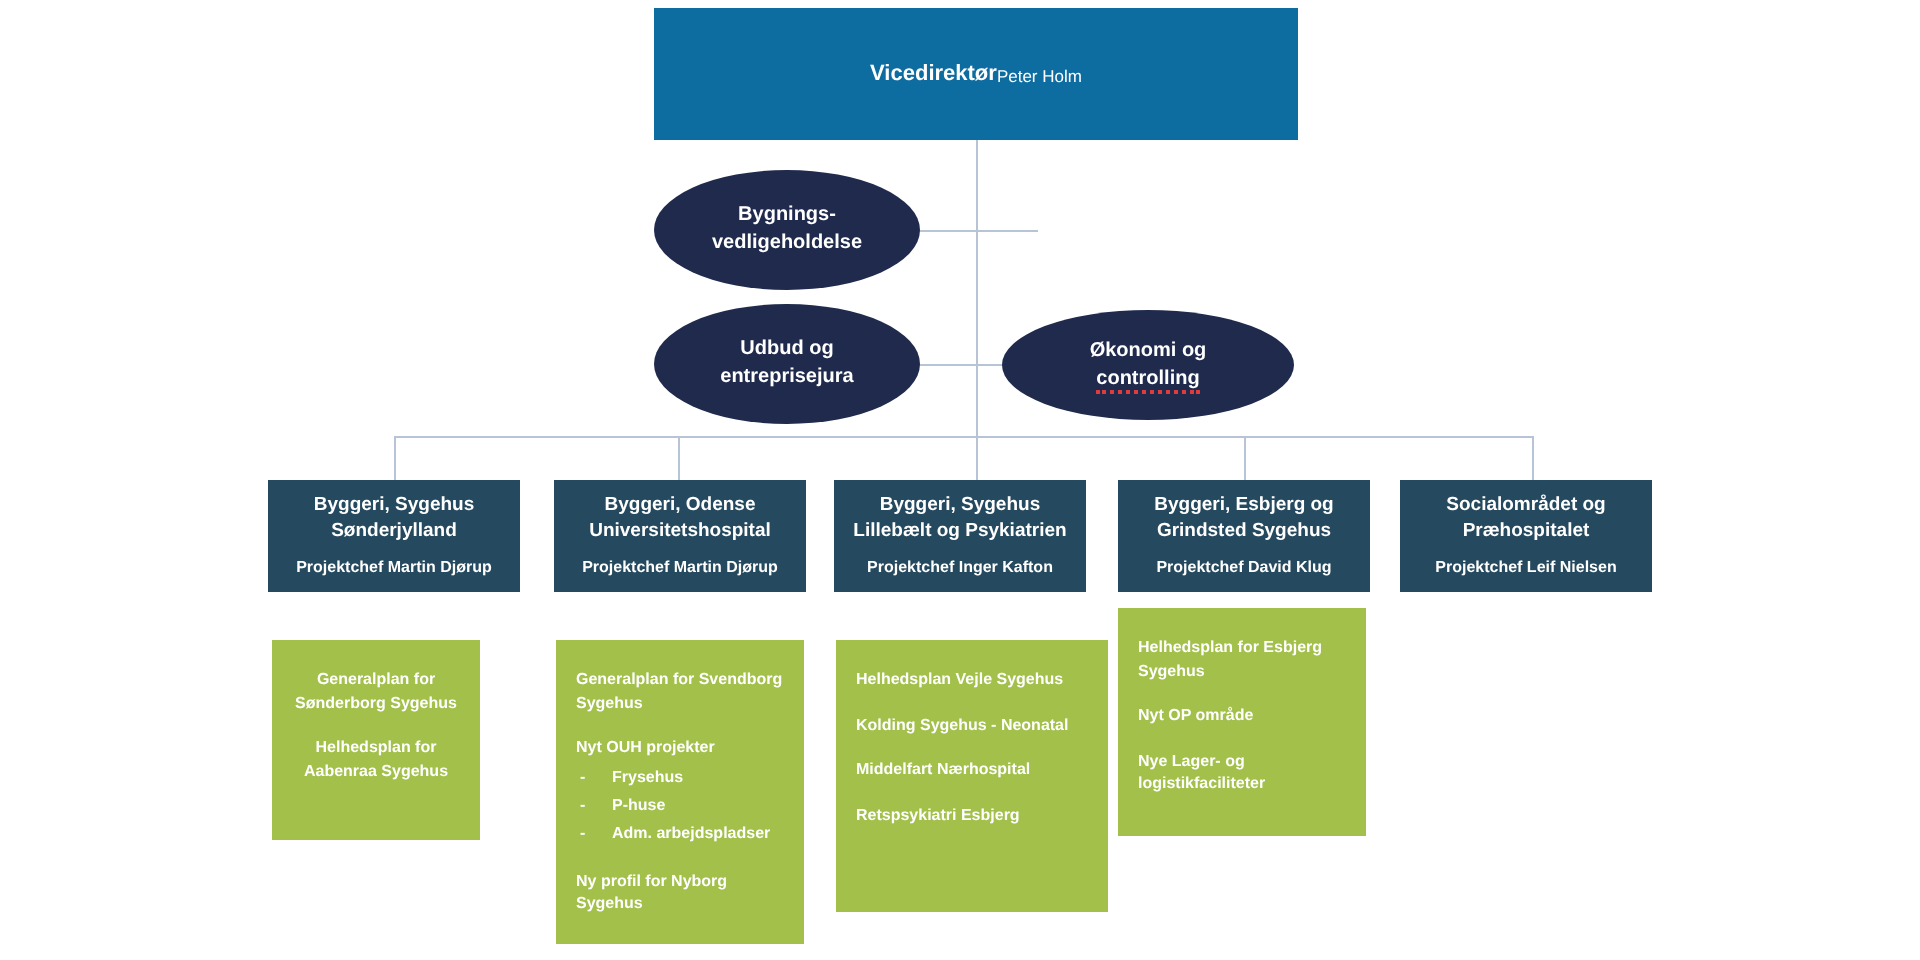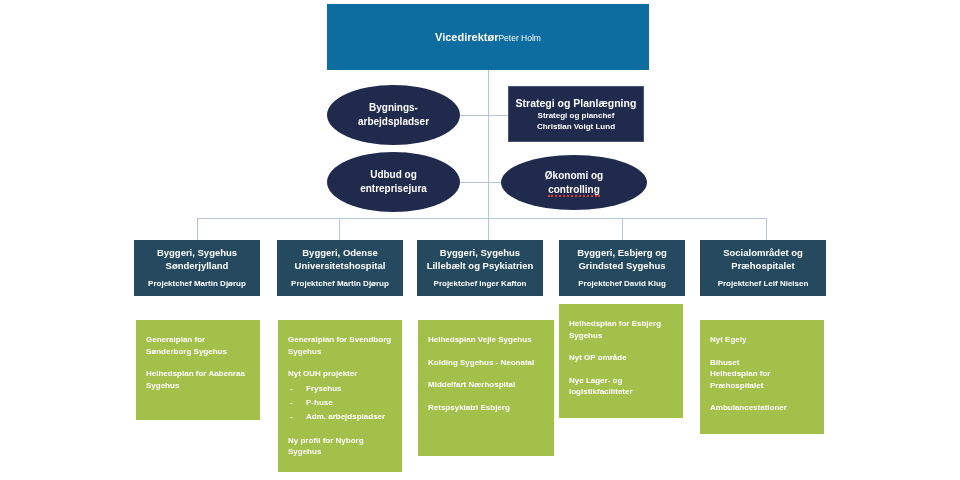--- a/index.html
+++ b/index.html
@@ -120,43 +120,38 @@
   <div class="line vline" style="left:766px;top:218px;height:22px;"></div>
 
   <div class="exec-box" style="left:327px;top:4px;width:322px;height:66px;">
     <div class="exec-title">Vicedirektør</div>
     <div class="exec-sub">Peter Holm</div>
   </div>
 
   <div class="ellipse" style="left:327px;top:85px;width:133px;height:60px;">
     <div>
       <span>Bygnings-</span><br>
-      <span>arbejdspladser</span>
+      <span>vedligeholdelse</span>
     </div>
   </div>
 
   <div class="ellipse" style="left:327px;top:152px;width:133px;height:60px;">
     <div>
       <span>Udbud og</span><br>
       <span>entreprisejura</span>
     </div>
   </div>
 
   <div class="ellipse" style="left:501px;top:155px;width:146px;height:55px;">
     <div>
       <span>Økonomi og</span><br>
       <span class="spell">controlling</span>
     </div>
   </div>
 
-  <div class="navy-box" style="left:508px;top:86px;width:134px;height:54px;">
-    <div class="t">Strategi og Planlægning</div>
-    <div class="s">Strategi og planchef</div>
-    <div class="s">Christian Voigt Lund</div>
-  </div>
 
   <div class="dept-box" style="left:134px;top:240px;width:126px;height:56px;">
     <div class="t">
       <span>Byggeri, Sygehus</span><br>
       <span>Sønderjylland</span>
     </div>
     <div class="s">Projektchef Martin Djørup</div>
   </div>
 
   <div class="dept-box" style="left:277px;top:240px;width:126px;height:56px;">
@@ -184,21 +179,21 @@
   </div>
 
   <div class="dept-box" style="left:700px;top:240px;width:126px;height:56px;">
     <div class="t">
       <span>Socialområdet og</span><br>
       <span>Præhospitalet</span>
     </div>
     <div class="s">Projektchef Leif Nielsen</div>
   </div>
 
-  <div class="green-box" style="left:136px;top:320px;width:124px;height:100px;">
+  <div class="green-box" style="left:136px;top:320px;width:104px;height:100px;text-align:center;">
     <div class="item">Generalplan for Sønderborg Sygehus</div>
     <div class="item">Helhedsplan for Aabenraa Sygehus</div>
   </div>
 
   <div class="green-box" style="left:278px;top:320px;width:124px;height:152px;">
     <div class="item">Generalplan for Svendborg Sygehus</div>
     <div class="item">
       <div>Nyt OUH projekter</div>
       <ul>
         <li><span class="dash">-</span><span>Frysehus</span></li>
@@ -215,20 +210,14 @@
     <div class="item">Middelfart Nærhospital</div>
     <div class="item">Retspsykiatri Esbjerg</div>
   </div>
 
   <div class="green-box" style="left:559px;top:304px;width:124px;height:114px;">
     <div class="item">Helhedsplan for Esbjerg Sygehus</div>
     <div class="item">Nyt OP område</div>
     <div class="item">Nye Lager- og logistikfaciliteter</div>
   </div>
 
-  <div class="green-box" style="left:700px;top:320px;width:124px;height:114px;">
-    <div class="item">Nyt Egely</div>
-    <div class="item" style="white-space:pre-line;">Bihuset
-Helhedsplan for Præhospitalet</div>
-    <div class="item">Ambulancestationer</div>
-  </div>
 
 </div>
 
 </body></html>

